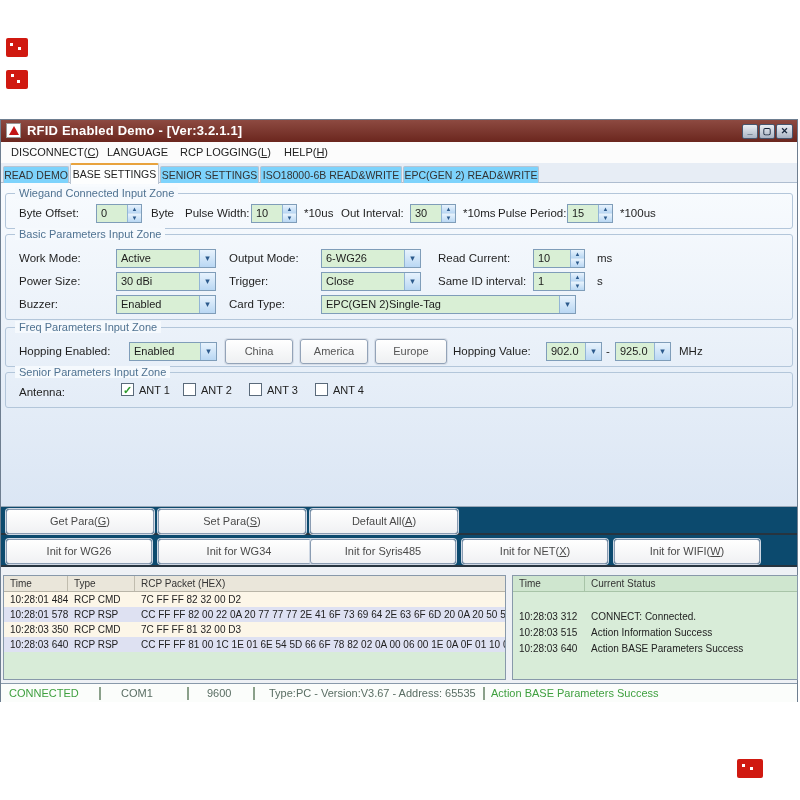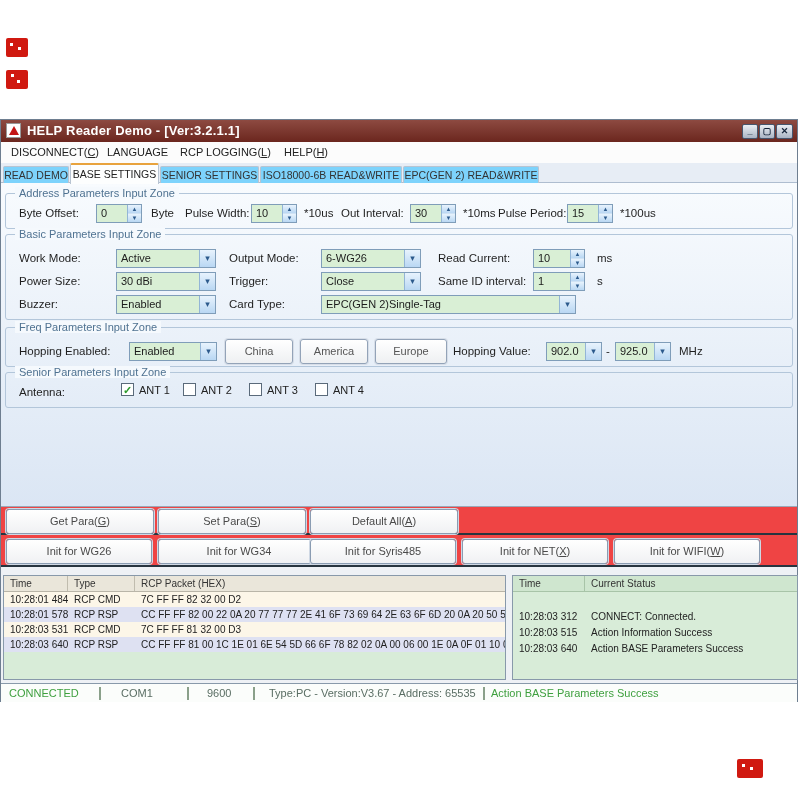--- a/index.html
+++ b/index.html
@@ -46,21 +46,21 @@
   .sb { flex:1; background:linear-gradient(#e8f3fd,#b9d7f3); color:#2c5a8c; font-size:6px; line-height:8px; text-align:center; border-bottom:1px solid #cfe2f4; }
   .sb:last-child { border-bottom:none; }
 
   .rbtn { position:absolute; height:25px; background:linear-gradient(#ffffff,#eef0f2); border:1px solid #93a3b8;
           border-radius:3px; font-size:11px; color:#555; text-align:center; line-height:23px; box-shadow:0 0 0 1px #d7dee8; }
 
   .chk { position:absolute; width:13px; height:13px; background:#fff; border:1px solid #5a6a7a; font-size:11px;
          line-height:12px; text-align:center; color:#2c9a2c; font-weight:bold; }
   .clbl { position:absolute; font-size:11px; color:#222; white-space:nowrap; }
 
-  .btnstrip { position:absolute; left:0; width:796px; background:#ef4444; border-bottom:2px solid #27343f; }
+  .btnstrip { position:absolute; left:0; width:796px; background:#0c4a6e; border-bottom:2px solid #27343f; }
   .bigbtn { position:absolute; top:2px; height:25px; background:linear-gradient(#ffffff,#f0f1f3); border:1px solid #8a9cb2;
             border-radius:3px; font-size:11px; color:#4a4a4a; text-align:center; line-height:23px; box-shadow:0 0 0 1px #cfd8e4; }
 
   .tables { position:absolute; left:0; top:447px; width:796px; height:116px; background:#eef1f5; }
   .ltable { position:absolute; left:2px; top:8px; width:503px; height:105px; border:1px solid #8899aa; background:#d8ecd8; overflow:hidden; font-size:10px; color:#222; }
   .rtable { position:absolute; left:511px; top:8px; width:286px; height:105px; border:1px solid #8899aa; background:#d8ecd8; overflow:hidden; font-size:10px; color:#222; }
   .thead { position:absolute; left:0; top:0; right:0; height:16px; background:#eae6da; border-bottom:1px solid #b9b5a8; display:flex; color:#333; }
   .rtable .thead { background:#cfe6cf; border-bottom:1px solid #a8c4a8; }
   .thead span { display:block; border-right:1px solid #c0bcae; padding:2px 0 0 6px; white-space:nowrap; overflow:hidden; }
   .trow { position:absolute; left:0; right:0; height:15px; display:flex; }
@@ -91,21 +91,21 @@
       <i style="left:5px;top:5px;"></i>
       <i style="left:13px;top:8px;"></i>
     </div>
 
   <div class="win">
 
     <div class="titlebar">
       <span class="appicon">
           <span class="tri"></span>
         </span>
-      <span class="title">HELP Reader Demo - [Ver:3.2.1.1]</span>
+      <span class="title">RFID Enabled Demo - [Ver:3.2.1.1]</span>
       <span class="wbtn" style="left:741px;">_</span>
       <span class="wbtn" style="left:758px;">▢</span>
       <span class="wbtn" style="left:775px;width:17px;">✕</span>
     </div>
 
     <div class="menubar">
       <div class="mitem" style="left:10px;"><span>DISCONNECT(</span><span class="u">C</span><span>)</span></div>
       <div class="mitem" style="left:106px;"><span>LANGUAGE</span><span class="u"></span><span></span></div>
       <div class="mitem" style="left:179px;"><span>RCP LOGGING(</span><span class="u">L</span><span>)</span></div>
       <div class="mitem" style="left:283px;"><span>HELP(</span><span class="u">H</span><span>)</span></div>
@@ -115,21 +115,21 @@
       <div class="tab" style="left:2px;width:66px;">READ DEMO</div>
       <div class="tab active" style="left:69px;width:89px;">BASE SETTINGS</div>
       <div class="tab" style="left:159px;width:99px;">SENIOR SETTINGS</div>
       <div class="tab" style="left:259px;width:142px;">ISO18000-6B READ&amp;WRITE</div>
       <div class="tab" style="left:402px;width:136px;">EPC(GEN 2) READ&amp;WRITE</div>
     </div>
 
     <div class="content">
 
       <div class="grp" style="left:4px;top:10px;width:788px;height:36px;"></div>
-      <div class="gttl" style="left:14px;top:4px;">Address Parameters Input Zone</div>
+      <div class="gttl" style="left:14px;top:4px;">Wiegand Connected Input Zone</div>
       <div class="lbl" style="left:18px;top:24px;">Byte Offset:</div>
       <div class="spin" style="left:95px;top:21px;width:46px;">
         <span class="cv">0</span>
         <span class="sbtns">
             <span class="sb">▲</span>
             <span class="sb">▼</span>
           </span>
       </div>
       <div class="lbl" style="left:150px;top:24px;">Byte</div>
       <div class="lbl" style="left:184px;top:24px;">Pulse Width:</div>
@@ -274,21 +274,21 @@
           <span style="width:64px;">10:28:01 484</span>
             <span style="width:67px;">RCP CMD</span>
             <span style="flex:1;">7C FF FF 82 32 00 D2</span>
         </div>
         <div class="trow lav" style="top:31px;">
           <span style="width:64px;">10:28:01 578</span>
             <span style="width:67px;">RCP RSP</span>
             <span style="flex:1;">CC FF FF 82 00 22 0A 20 77 77 77 2E 41 6F 73 69 64 2E 63 6F 6D 20 0A 20 50 56...</span>
         </div>
         <div class="trow cream" style="top:46px;">
-          <span style="width:64px;">10:28:03 531</span>
+          <span style="width:64px;">10:28:03 350</span>
             <span style="width:67px;">RCP CMD</span>
             <span style="flex:1;">7C FF FF 81 32 00 D3</span>
         </div>
         <div class="trow lav" style="top:61px;">
           <span style="width:64px;">10:28:03 640</span>
             <span style="width:67px;">RCP RSP</span>
             <span style="flex:1;">CC FF FF 81 00 1C 1E 01 6E 54 5D 66 6F 78 82 02 0A 00 06 00 1E 0A 0F 01 10 01...</span>
         </div>
       </div>
 

